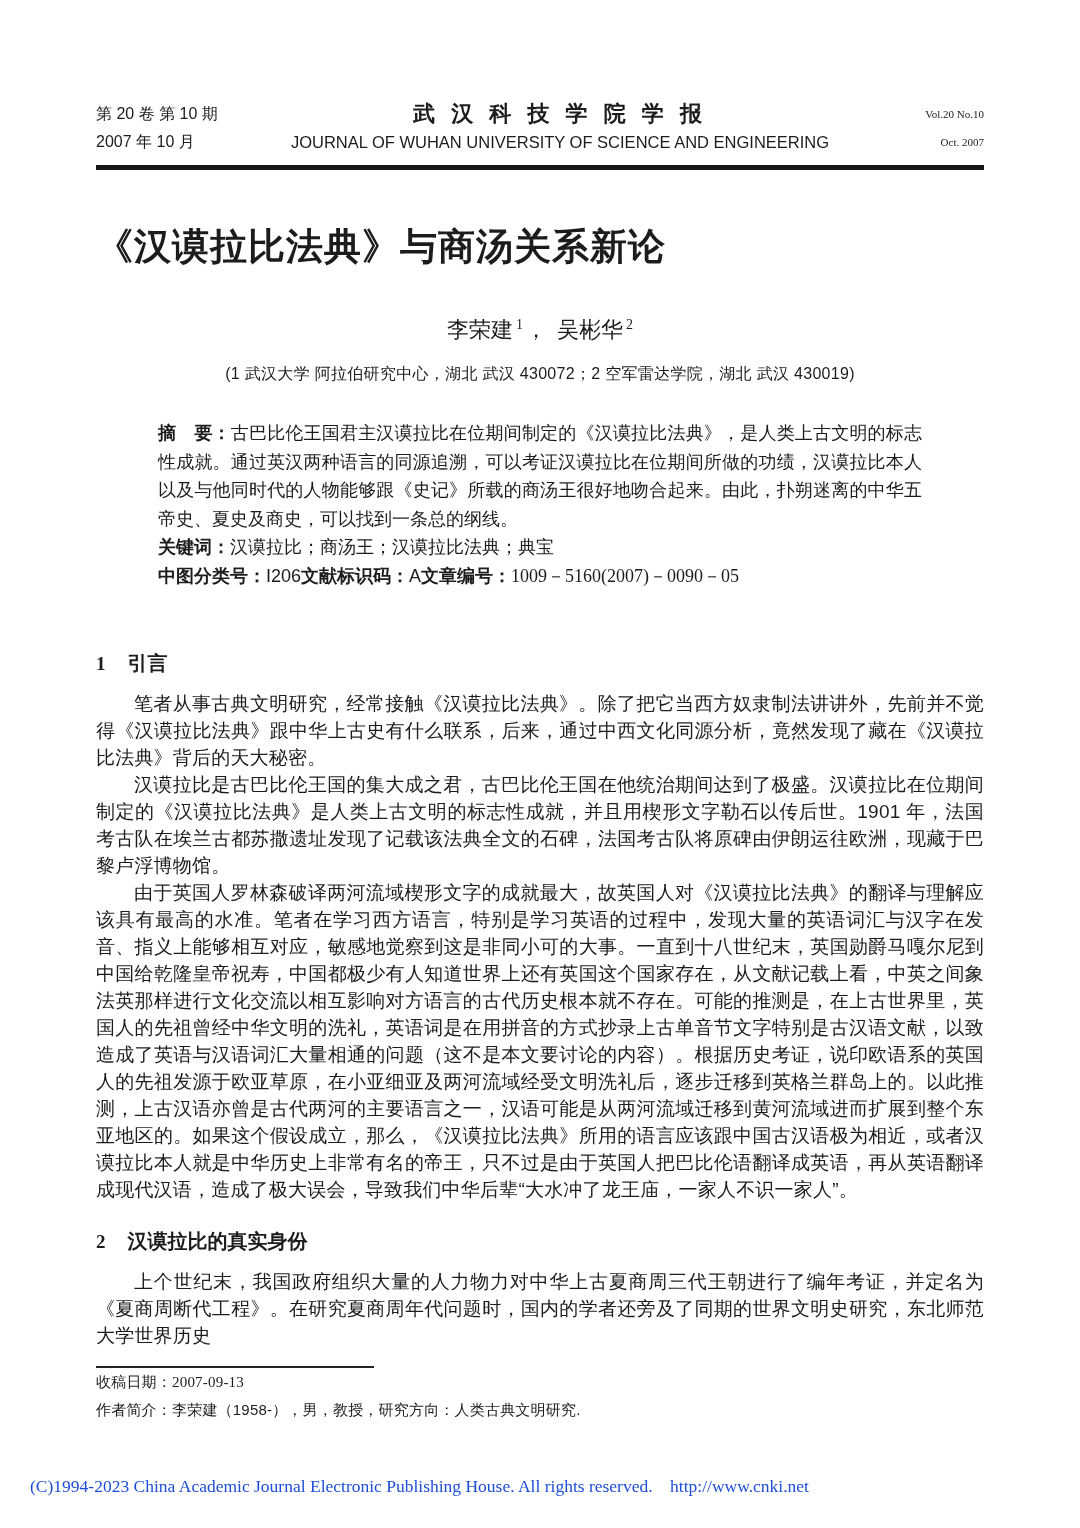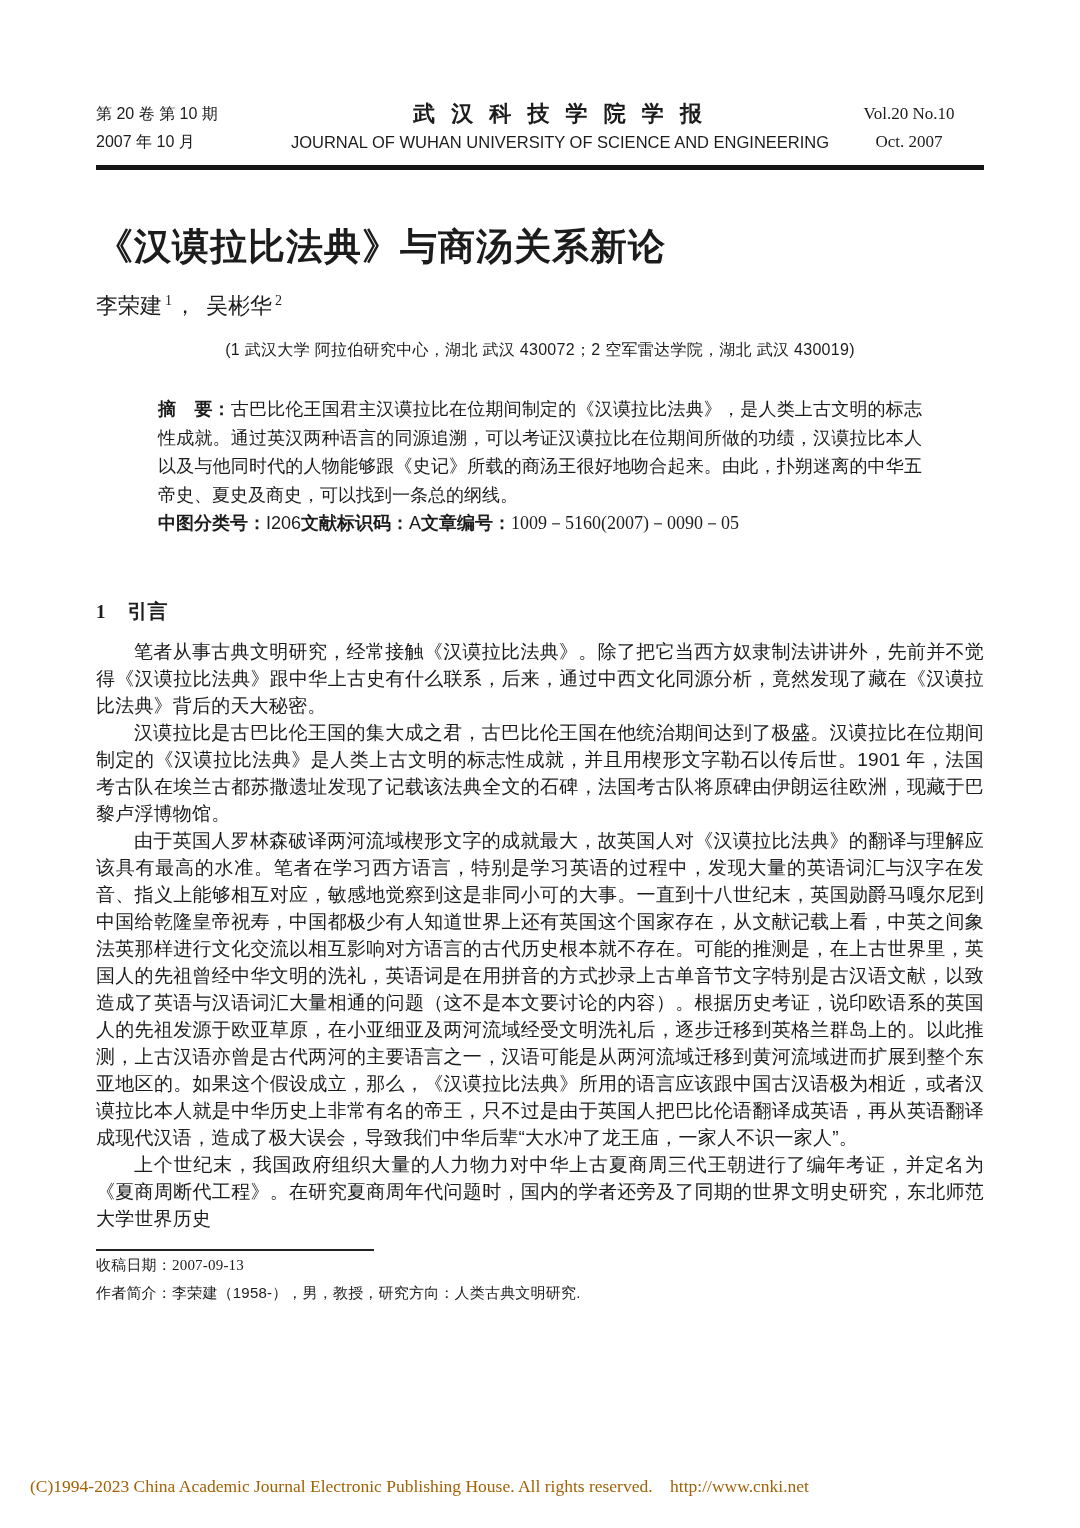--- a/index.html
+++ b/index.html
@@ -25,21 +25,21 @@
   .serif { font-family: "Liberation Serif", serif; }
 
   
   .journal-header {
     display: flex;
     align-items: flex-start;
     width: 100%;
   }
   .jh-left { width: 190px; text-align: left; font-size: 16px; line-height: 28px; white-space: nowrap; }
   .jh-center { flex: 1; text-align: center; }
-  .jh-right { width: 150px; text-align: center; font-size: 17px; line-height: 28px; white-space: nowrap; }
+  .jh-right { width: 150px; text-align: right; font-size: 11px; line-height: 28px; white-space: nowrap; }
   .jh-cn-title {
     font-size: 22px;
     font-weight: 600;
     letter-spacing: 5px;
     line-height: 28px;
     white-space: nowrap;
   }
   .jh-en-title {
     font-family: Liberation Sans, sans-serif;
     font-size: 16.5px;
@@ -56,22 +56,22 @@
   
   .article-title {
     margin-top: 54px;
     text-align: left;
     font-size: 37px;
     font-weight: 700;
     letter-spacing: 1px;
     line-height: 46px;
   }
   .authors {
-    margin-top: 16px;
-    text-align: left;
+    margin-top: 40px;
+    text-align: center;
     font-size: 22px;
     line-height: 30px;
   }
   .authors sup { font-family: "Liberation Serif", serif; font-size: 14px; margin-left: 3px; }
   .authors .sep { margin: 0 10px 0 2px; }
   .affiliation {
     margin-top: 17px;
     text-align: center;
     font-size: 16px;
     line-height: 24px;
@@ -133,21 +133,21 @@
   }
   .footnote-line:first-of-type { margin-top: 4px; }
 
   
   .copyright {
     position: absolute;
     left: 30px;
     top: 1476px;
     font-family: "Liberation Serif", serif;
     font-size: 17.5px;
-    color: #a16207;
+    color: #1d4ed8;
     white-space: pre;
   }
 </style>
 </head>
 <body>
 
 <div class="page">
   <div class="content">
 
     <div class="journal-header">
@@ -169,32 +169,34 @@
     <h1 class="article-title">《汉谟拉比法典》与商汤关系新论</h1>
 
     <div class="authors">
       <span><span>李荣建</span><sup>1</sup></span><span class="sep">，</span><span><span>吴彬华</span><sup>2</sup></span>
     </div>
 
     <div class="affiliation">(1 武汉大学 阿拉伯研究中心，湖北 武汉 430072；2 空军雷达学院，湖北 武汉 430019)</div>
 
     <div class="abstract-block">
       <p><span class="lbl">摘　要：</span><span>古巴比伦王国君主汉谟拉比在位期间制定的《汉谟拉比法典》，是人类上古文明的标志性成就。通过英汉两种语言的同源追溯，可以考证汉谟拉比在位期间所做的功绩，汉谟拉比本人以及与他同时代的人物能够跟《史记》所载的商汤王很好地吻合起来。由此，扑朔迷离的中华五帝史、夏史及商史，可以找到一条总的纲线。</span></p>
+      <p><span class="lbl">关键词：</span><span>汉谟拉比；商汤王；汉谟拉比法典；典宝</span></p>
       <div class="meta-line">
         <span><span class="lbl">中图分类号：</span><span>I206</span></span>
         <span><span class="lbl">文献标识码：</span><span>A</span></span>
         <span><span class="lbl">文章编号：</span><span class="serif">1009－5160(2007)－0090－05</span></span>
       </div>
     </div>
 
     <h2 class="section-heading"><span class="num">1</span><span>引言</span></h2>
     <p class="body-para">笔者从事古典文明研究，经常接触《汉谟拉比法典》。除了把它当西方奴隶制法讲讲外，先前并不觉得《汉谟拉比法典》跟中华上古史有什么联系，后来，通过中西文化同源分析，竟然发现了藏在《汉谟拉比法典》背后的天大秘密。</p>
     <p class="body-para">汉谟拉比是古巴比伦王国的集大成之君，古巴比伦王国在他统治期间达到了极盛。汉谟拉比在位期间制定的《汉谟拉比法典》是人类上古文明的标志性成就，并且用楔形文字勒石以传后世。1901 年，法国考古队在埃兰古都苏撒遗址发现了记载该法典全文的石碑，法国考古队将原碑由伊朗运往欧洲，现藏于巴黎卢浮博物馆。</p>
     <p class="body-para">由于英国人罗林森破译两河流域楔形文字的成就最大，故英国人对《汉谟拉比法典》的翻译与理解应该具有最高的水准。笔者在学习西方语言，特别是学习英语的过程中，发现大量的英语词汇与汉字在发音、指义上能够相互对应，敏感地觉察到这是非同小可的大事。一直到十八世纪末，英国勋爵马嘎尔尼到中国给乾隆皇帝祝寿，中国都极少有人知道世界上还有英国这个国家存在，从文献记载上看，中英之间象法英那样进行文化交流以相互影响对方语言的古代历史根本就不存在。可能的推测是，在上古世界里，英国人的先祖曾经中华文明的洗礼，英语词是在用拼音的方式抄录上古单音节文字特别是古汉语文献，以致造成了英语与汉语词汇大量相通的问题（这不是本文要讨论的内容）。根据历史考证，说印欧语系的英国人的先祖发源于欧亚草原，在小亚细亚及两河流域经受文明洗礼后，逐步迁移到英格兰群岛上的。以此推测，上古汉语亦曾是古代两河的主要语言之一，汉语可能是从两河流域迁移到黄河流域进而扩展到整个东亚地区的。如果这个假设成立，那么，《汉谟拉比法典》所用的语言应该跟中国古汉语极为相近，或者汉谟拉比本人就是中华历史上非常有名的帝王，只不过是由于英国人把巴比伦语翻译成英语，再从英语翻译成现代汉语，造成了极大误会，导致我们中华后辈“大水冲了龙王庙，一家人不识一家人”。</p>
 
+    <h2 class="section-heading second"><span class="num">2</span><span>汉谟拉比的真实身份</span></h2>
     <p class="body-para">上个世纪末，我国政府组织大量的人力物力对中华上古夏商周三代王朝进行了编年考证，并定名为《夏商周断代工程》。在研究夏商周年代问题时，国内的学者还旁及了同期的世界文明史研究，东北师范大学世界历史</p>
 
     <div class="footnote">
       <div class="footnote-rule"></div>
       <div class="footnote-line"><span>收稿日期：</span><span class="serif">2007-09-13</span></div>
       <div class="footnote-line"><span>作者简介：</span><span>李荣建（1958-），男，教授，研究方向：人类古典文明研究.</span></div>
     </div>
 
   </div>
 

